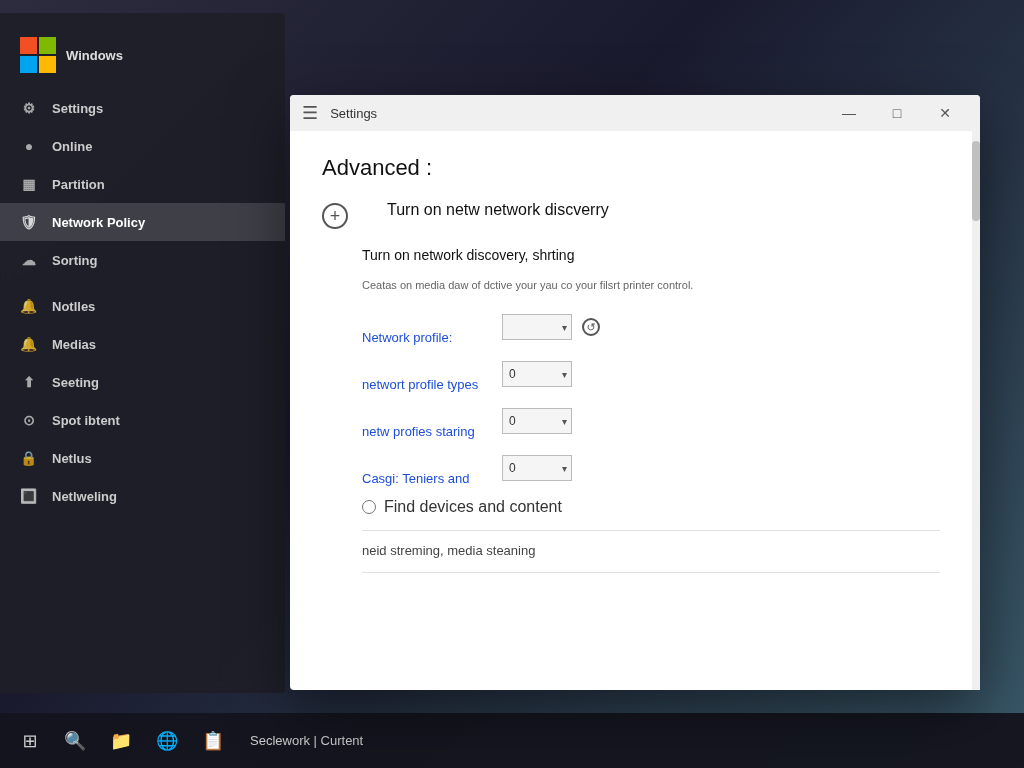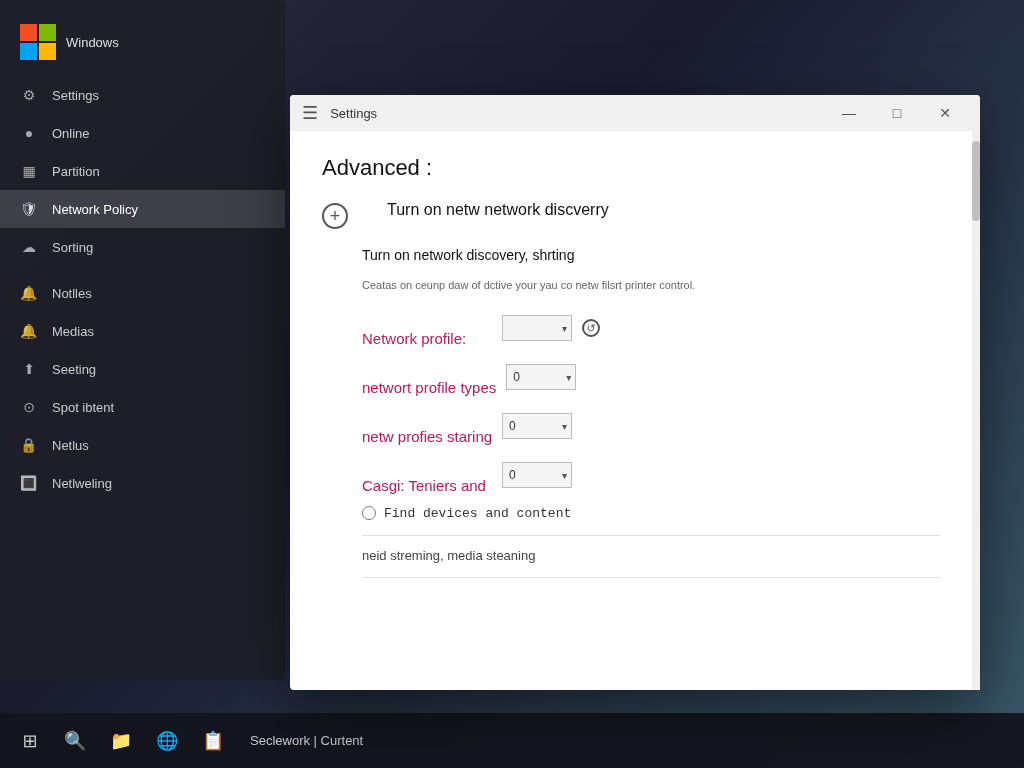--- a/index.html
+++ b/index.html
@@ -16,27 +16,28 @@
     .desktop-bg {
       position: absolute;
       inset: 0;
       background: linear-gradient(135deg, #2c2c3e 0%, #1a1a2e 40%, #3a5a6a 100%);
     }
 
     
     .start-menu {
       position: absolute;
       left: 0;
-      top: 0;
+      top: 13px;
       width: 285px;
       height: 680px;
       background: rgba(30, 30, 40, 0.92);
       backdrop-filter: blur(8px);
       border-radius: 0 4px 4px 0;
       padding: 12px 0;
+      font-weight: bold;
     }
 
     .start-menu-logo {
       padding: 12px 20px 16px;
       display: flex;
       align-items: center;
       gap: 10px;
     }
 
     .win-logo {
@@ -255,22 +256,22 @@
     }
 
     .form-row {
       display: flex;
       align-items: center;
       gap: 10px;
       margin-bottom: 12px;
     }
 
     .form-label {
-      font-size: 15px;
-      color: #be185d;
+      font-size: 13px;
+      color: #1d4ed8;
       min-width: 130px;
       margin-top: 20px;
     }
 
     .form-select {
       height: 26px;
       border: 1px solid #bbb;
       background: #f5f5f5;
       font-size: 12px;
       color: #333;
@@ -328,23 +329,22 @@
       margin-bottom: 14px;
     }
 
     .radio-row input[type="radio"] {
       width: 14px;
       height: 14px;
       cursor: pointer;
     }
 
     .radio-label {
-      font-size: 13px;
+      font-size: 16px;
       color: #333;
-      font-family: Liberation Mono, monospace;
     }
 
     .link-row {
       font-size: 13px;
       color: #444;
       margin-bottom: 12px;
       cursor: pointer;
       padding: 2px 0;
     }
 
@@ -439,21 +439,21 @@
 
       <div class="section-with-icon">
         <div class="circle-plus">+</div>
         <div>
           <div class="section-heading">Turn on netw network discverry</div>
         </div>
       </div>
 
       <div style="padding-left: 40px;">
         <div class="section-subheading">Turn on network discovery, shrting</div>
-        <div class="section-desc">Ceatas on ceunp daw of dctive your yau co netw filsrt printer control.</div>
+        <div class="section-desc">Ceatas on media daw of dctive your yau co your filsrt printer control.</div>
 
         <div class="form-row">
           <span class="form-label">Network profile:</span>
           <div class="select-wrapper">
             <select class="form-select">
               <option></option>
             </select>
           </div>
           <div class="refresh-icon">↺</div>
         </div>

